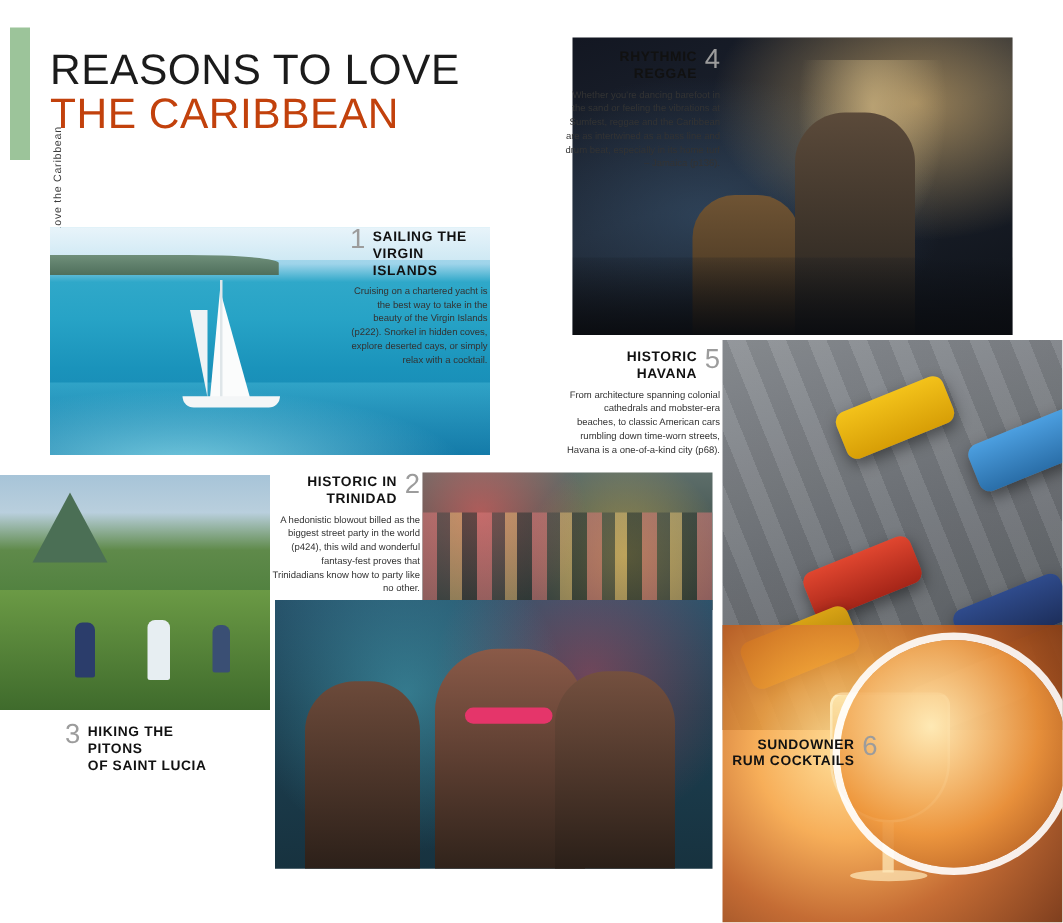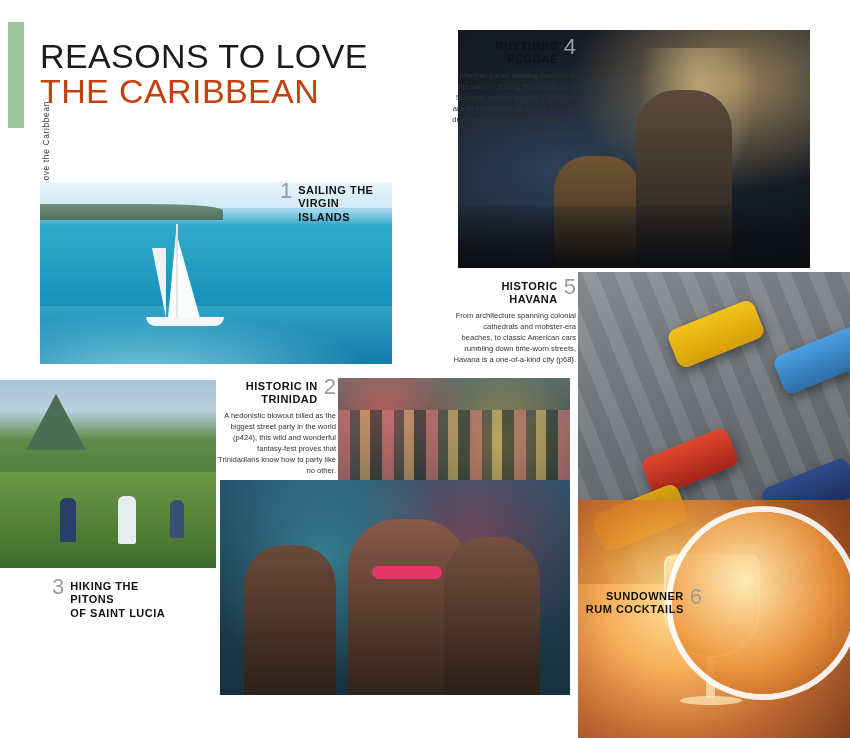--- a/index.html
+++ b/index.html
@@ -358,20 +358,21 @@
   <div class="sun-circle"></div>
 
   <div class="white-gap"></div>
 
   <div class="cap" style="left:280px; top:182px; width:110px;">
     <div class="head">
       <span class="num">1</span>
       <span class="ttl" style="white-space:pre-line">SAILING THE
 VIRGIN ISLANDS</span>
     </div>
+    <div class="body" style="text-align:right">Cruising on a chartered yacht is the best way to take in the beauty of the Virgin Islands (p222). Snorkel in hidden coves, explore deserted cays, or simply relax with a cocktail.</div>
   </div>
 
   <div class="cap right-align" style="left:218px; top:378px; width:118px;">
     <div class="head">
       <span class="num">2</span>
       <span class="ttl" style="white-space:pre-line">HISTORIC IN TRINIDAD</span>
     </div>
     <div class="body">A hedonistic blowout billed as the biggest street party in the world (p424), this wild and wonderful fantasy-fest proves that Trinidadians know how to party like no other.</div>
   </div>
 

